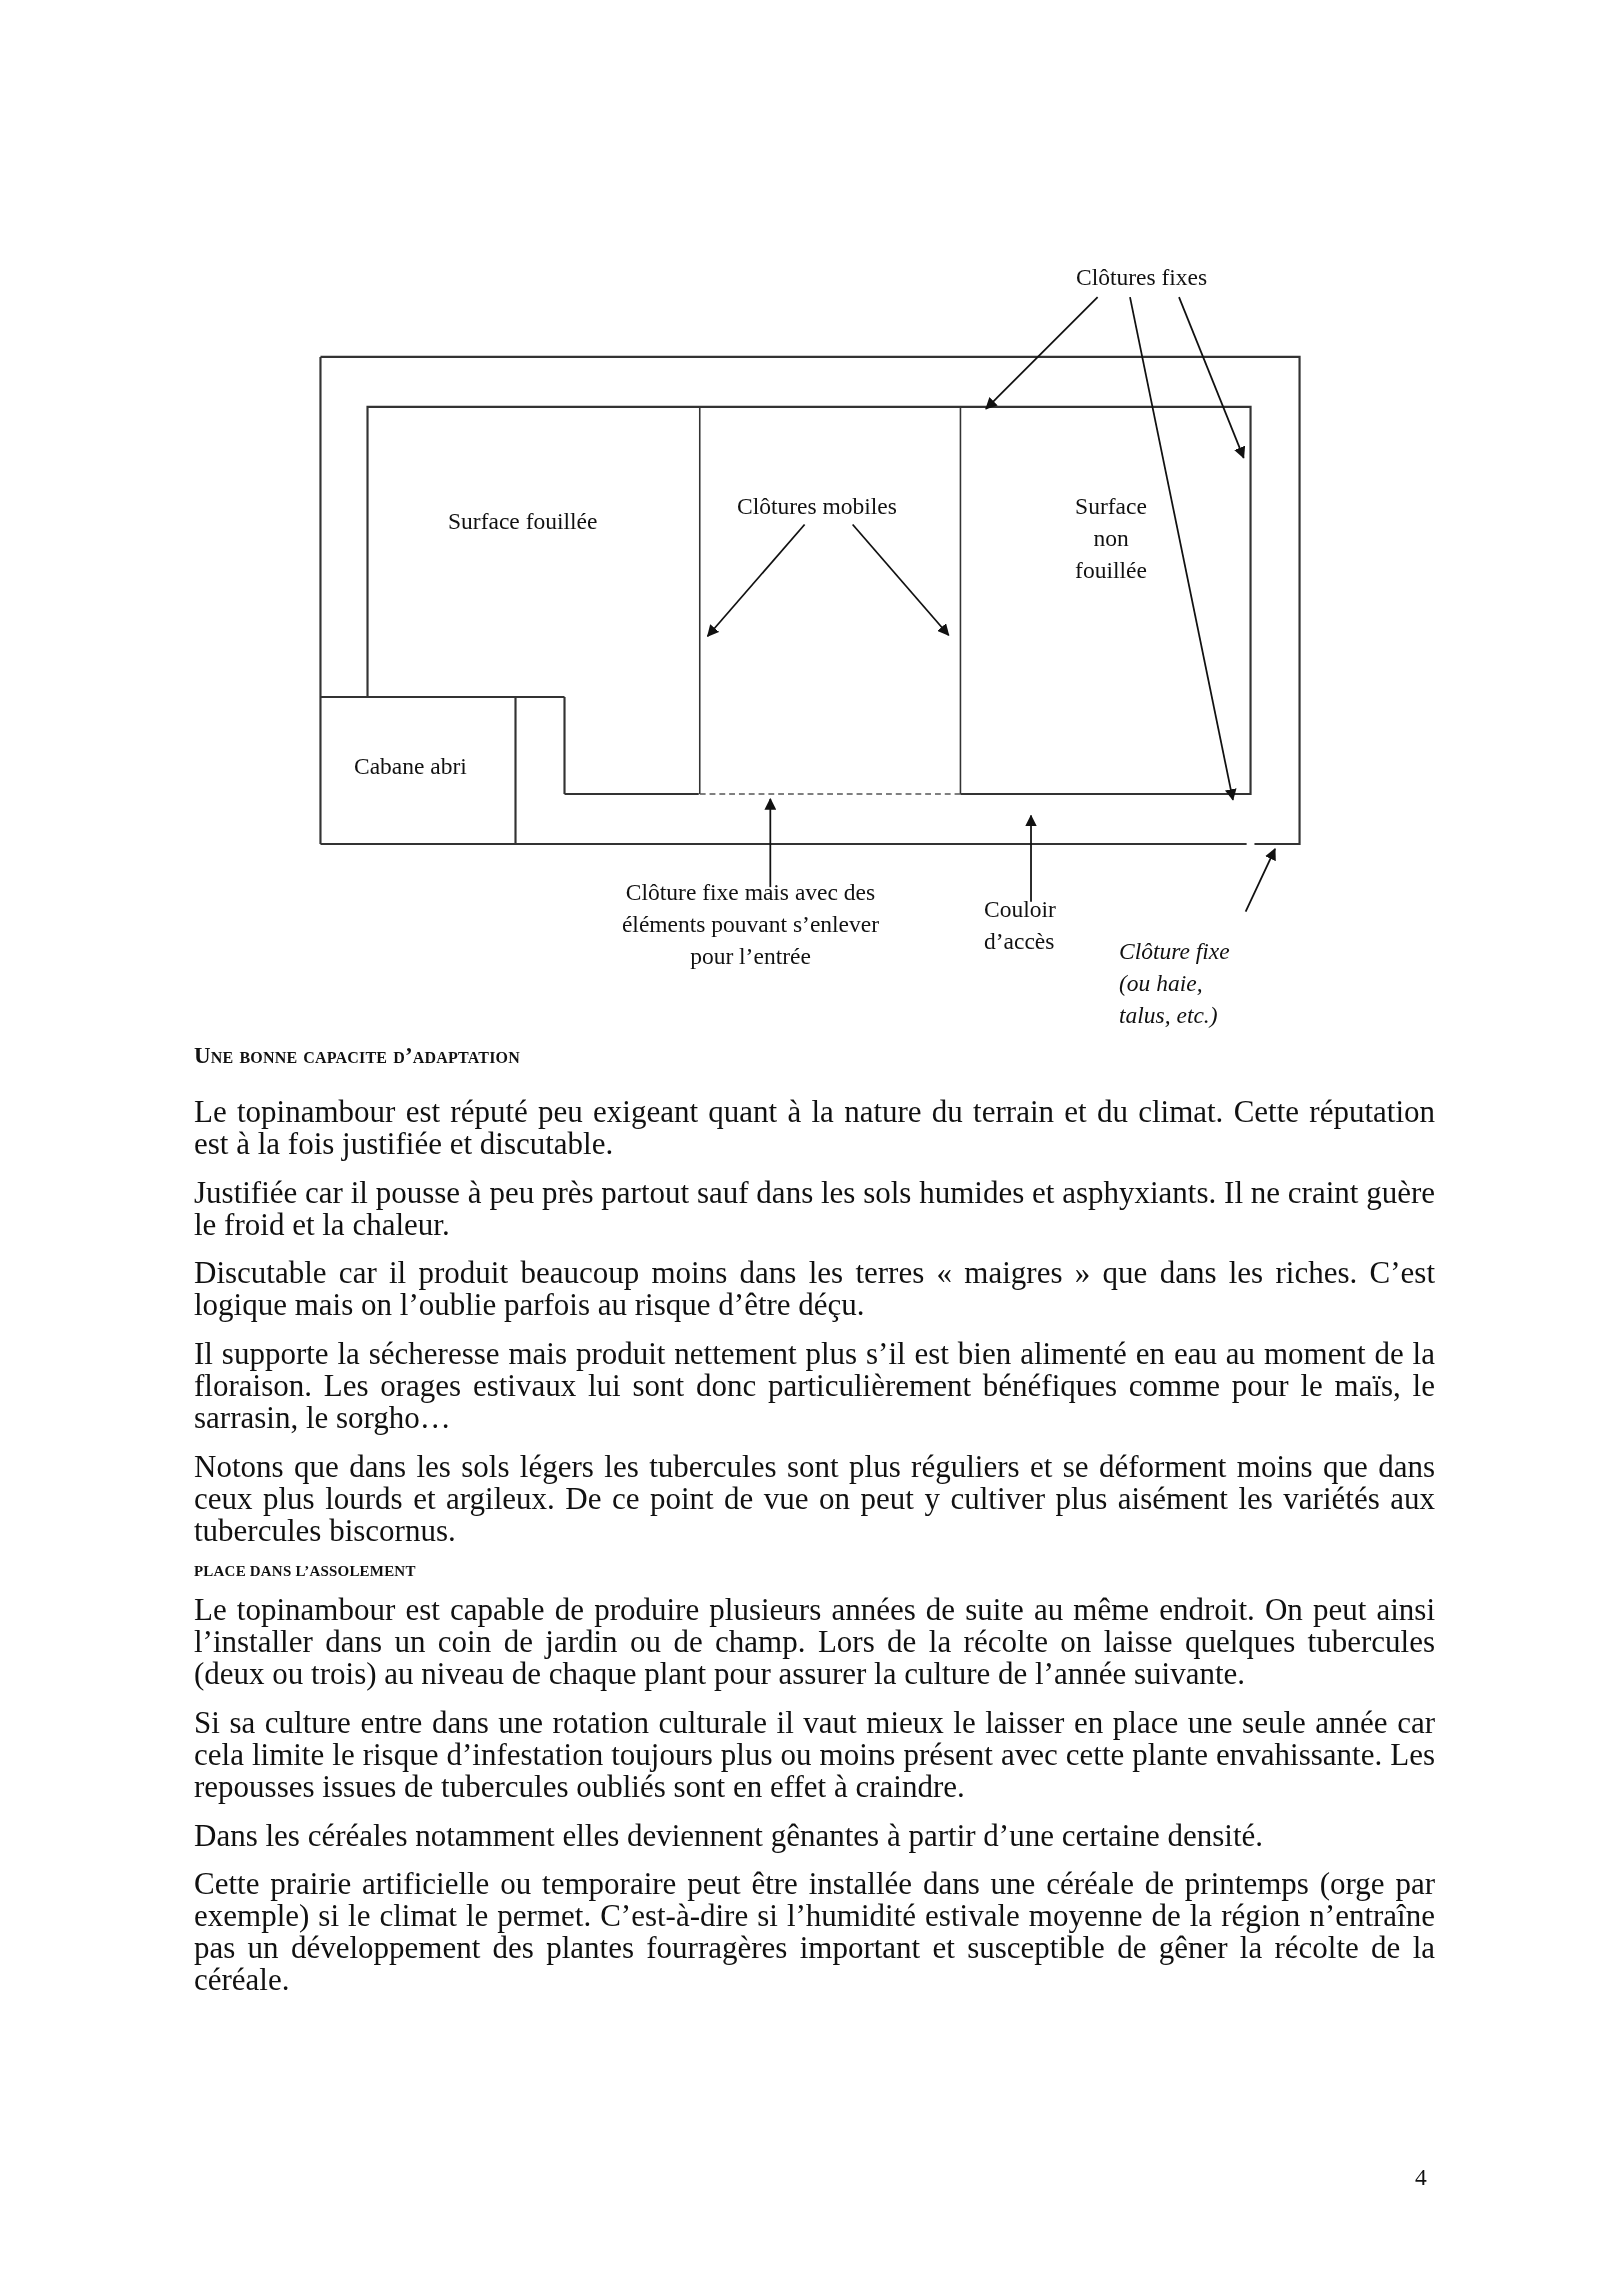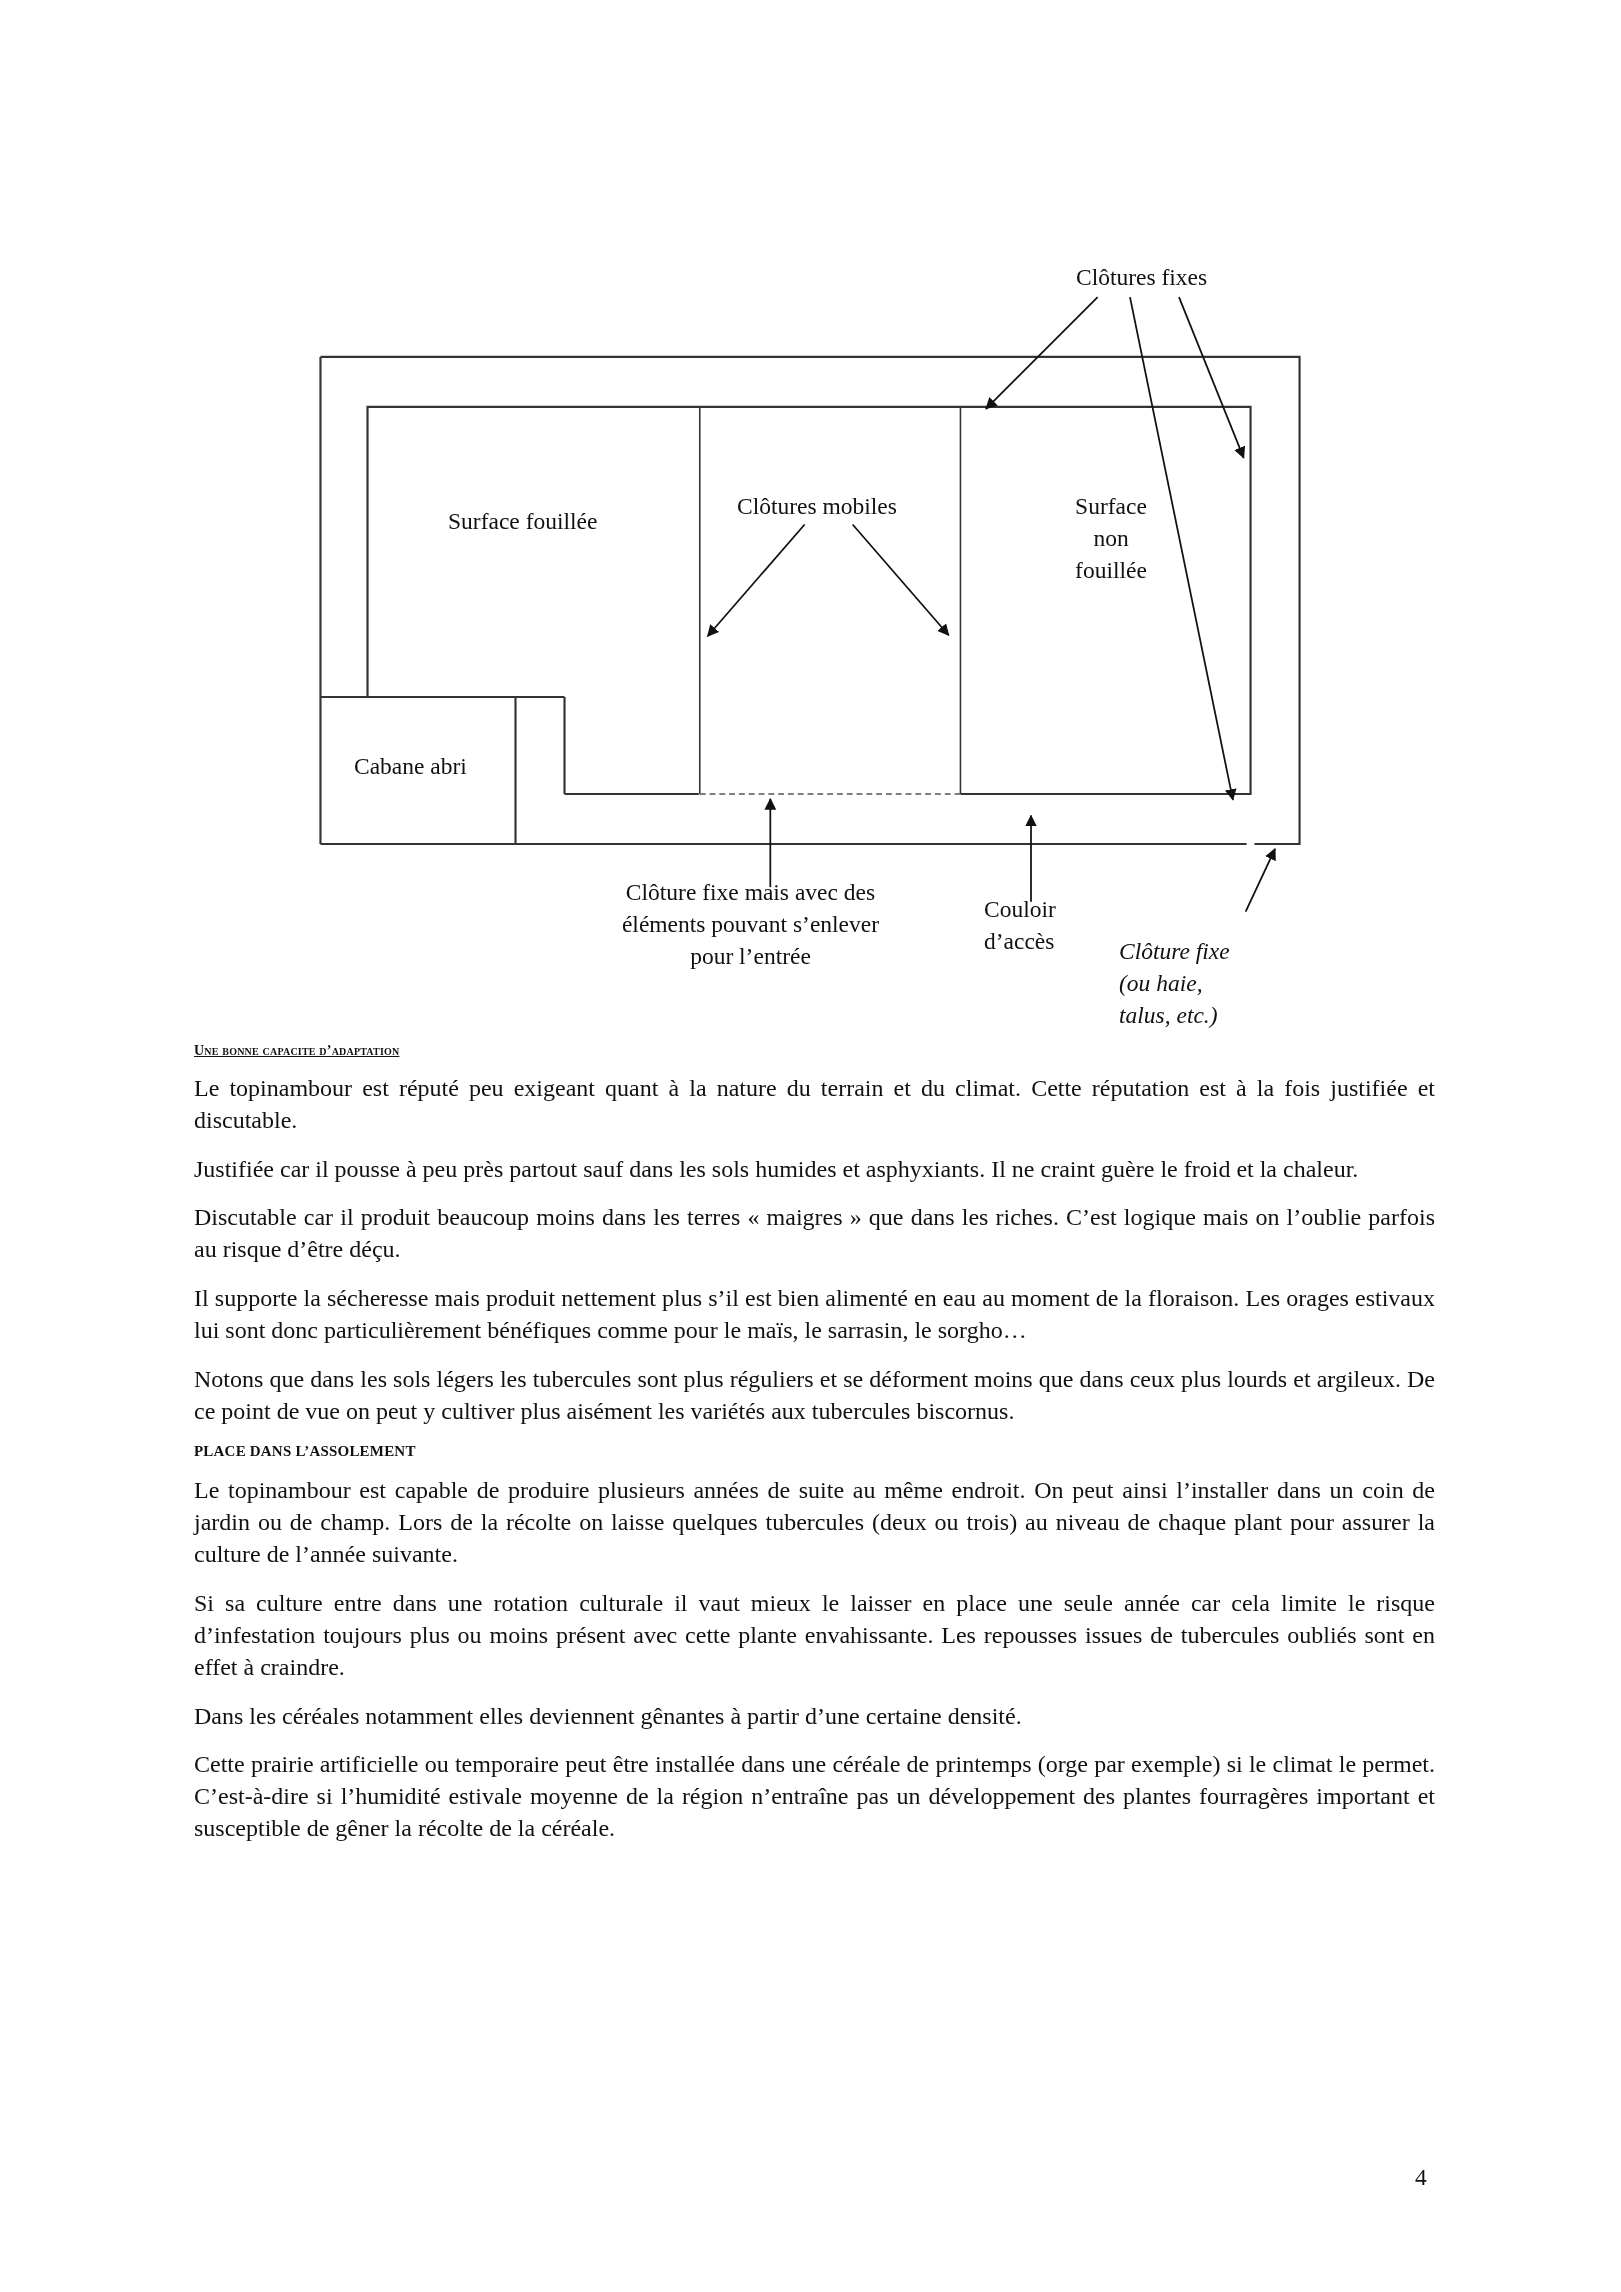--- a/index.html
+++ b/index.html
@@ -3,23 +3,23 @@
 <meta charset="utf-8">
 <style>
   html, body { margin: 0; padding: 0; background: #ffffff; }
   body { width: 1621px; height: 2293px; position: relative; overflow: hidden;
          font-family: "Liberation Serif", "DejaVu Serif", serif; color: #111; }
   .diagram { position: absolute; left: 0; top: 0; width: 1621px; height: 1000px; }
   .diagram svg { position: absolute; left: 0; top: 0; }
   .dlabel { position: absolute; font-size: 23.5px; line-height: 32px; color: #111; white-space: nowrap; }
   .dlabel.center { text-align: center; }
   .content { position: absolute; left: 194px; top: 1043px; width: 1241px; }
-  .h-small-caps { font-weight: bold; font-variant: small-caps; font-size: 14px; margin: 0 0 13px 0; letter-spacing: 0.2px; text-decoration: underline; }
+  .h-small-caps { font-weight: bold; font-variant: small-caps; font-size: 23px; margin: 0 0 27px 0; letter-spacing: 0.2px; }
   .h-caps { font-weight: bold; font-size: 15px; text-transform: uppercase; margin: 0 0 13.7px 0; letter-spacing: 0.2px; }
-  p.body { font-size: 24px; line-height: 32px; margin: 0 0 16.7px 0; text-align: justify; }
+  p.body { font-size: 31px; line-height: 32px; margin: 0 0 16.7px 0; text-align: justify; }
   .page-number { position: absolute; left: 1415px; top: 2164px; font-size: 23.5px; }
 </style>
 </head>
 <body>
 
 <div class="diagram">
   <svg width="1621" height="1000" viewBox="0 0 1654 1020">
     <defs>
       <marker id="ah" markerWidth="12" markerHeight="12" refX="11" refY="6" orient="auto" markerUnits="userSpaceOnUse">
         <path d="M0,0 L12,6 L0,12 Z" fill="#111"></path>

